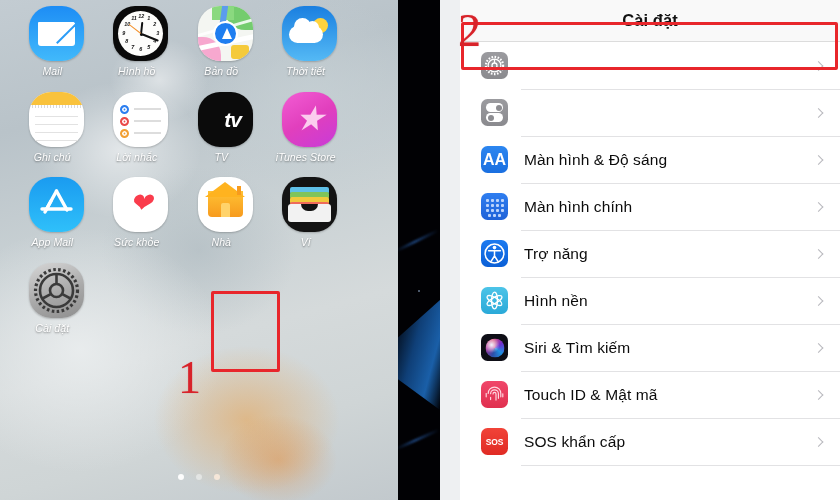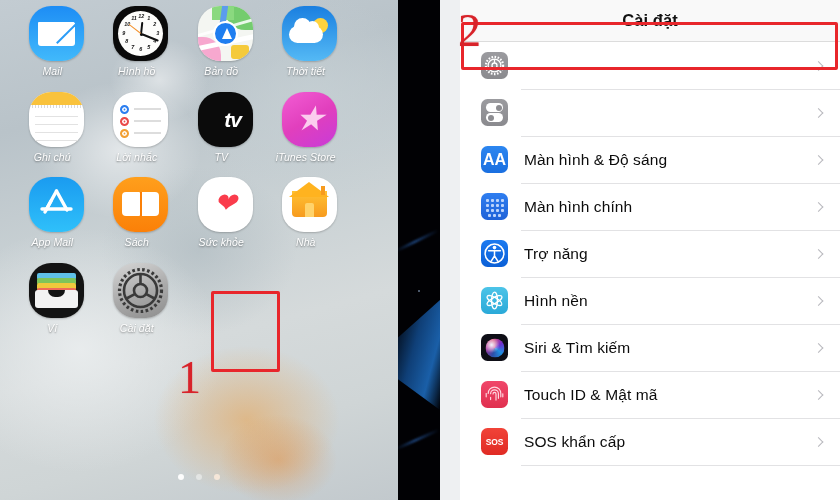--- a/index.html
+++ b/index.html
@@ -371,28 +371,20 @@
               <line x1="27.5" y1="14" x2="17" y2="33"></line>
               <line x1="27.5" y1="14" x2="38" y2="33"></line>
               <line x1="22" y1="24" x2="16" y2="35"></line>
               <line x1="13" y1="32" x2="42" y2="32"></line>
             </g>
           </svg>
         </div>
         <div class="app-label">App Mail</div>
       </div>
 
-      <div class="app">
-        <div class="app-icon ic-books">
-          <div class="pg pl"></div>
-            <div class="pg pr"></div>
-            <div class="spine"></div>
-        </div>
-        <div class="app-label">Sách</div>
-      </div>
 
       <div class="app">
         <div class="app-icon ic-health">
           <span class="heart">❤</span>
         </div>
         <div class="app-label">Sức khỏe</div>
       </div>
 
       <div class="app">
         <div class="app-icon ic-home">

